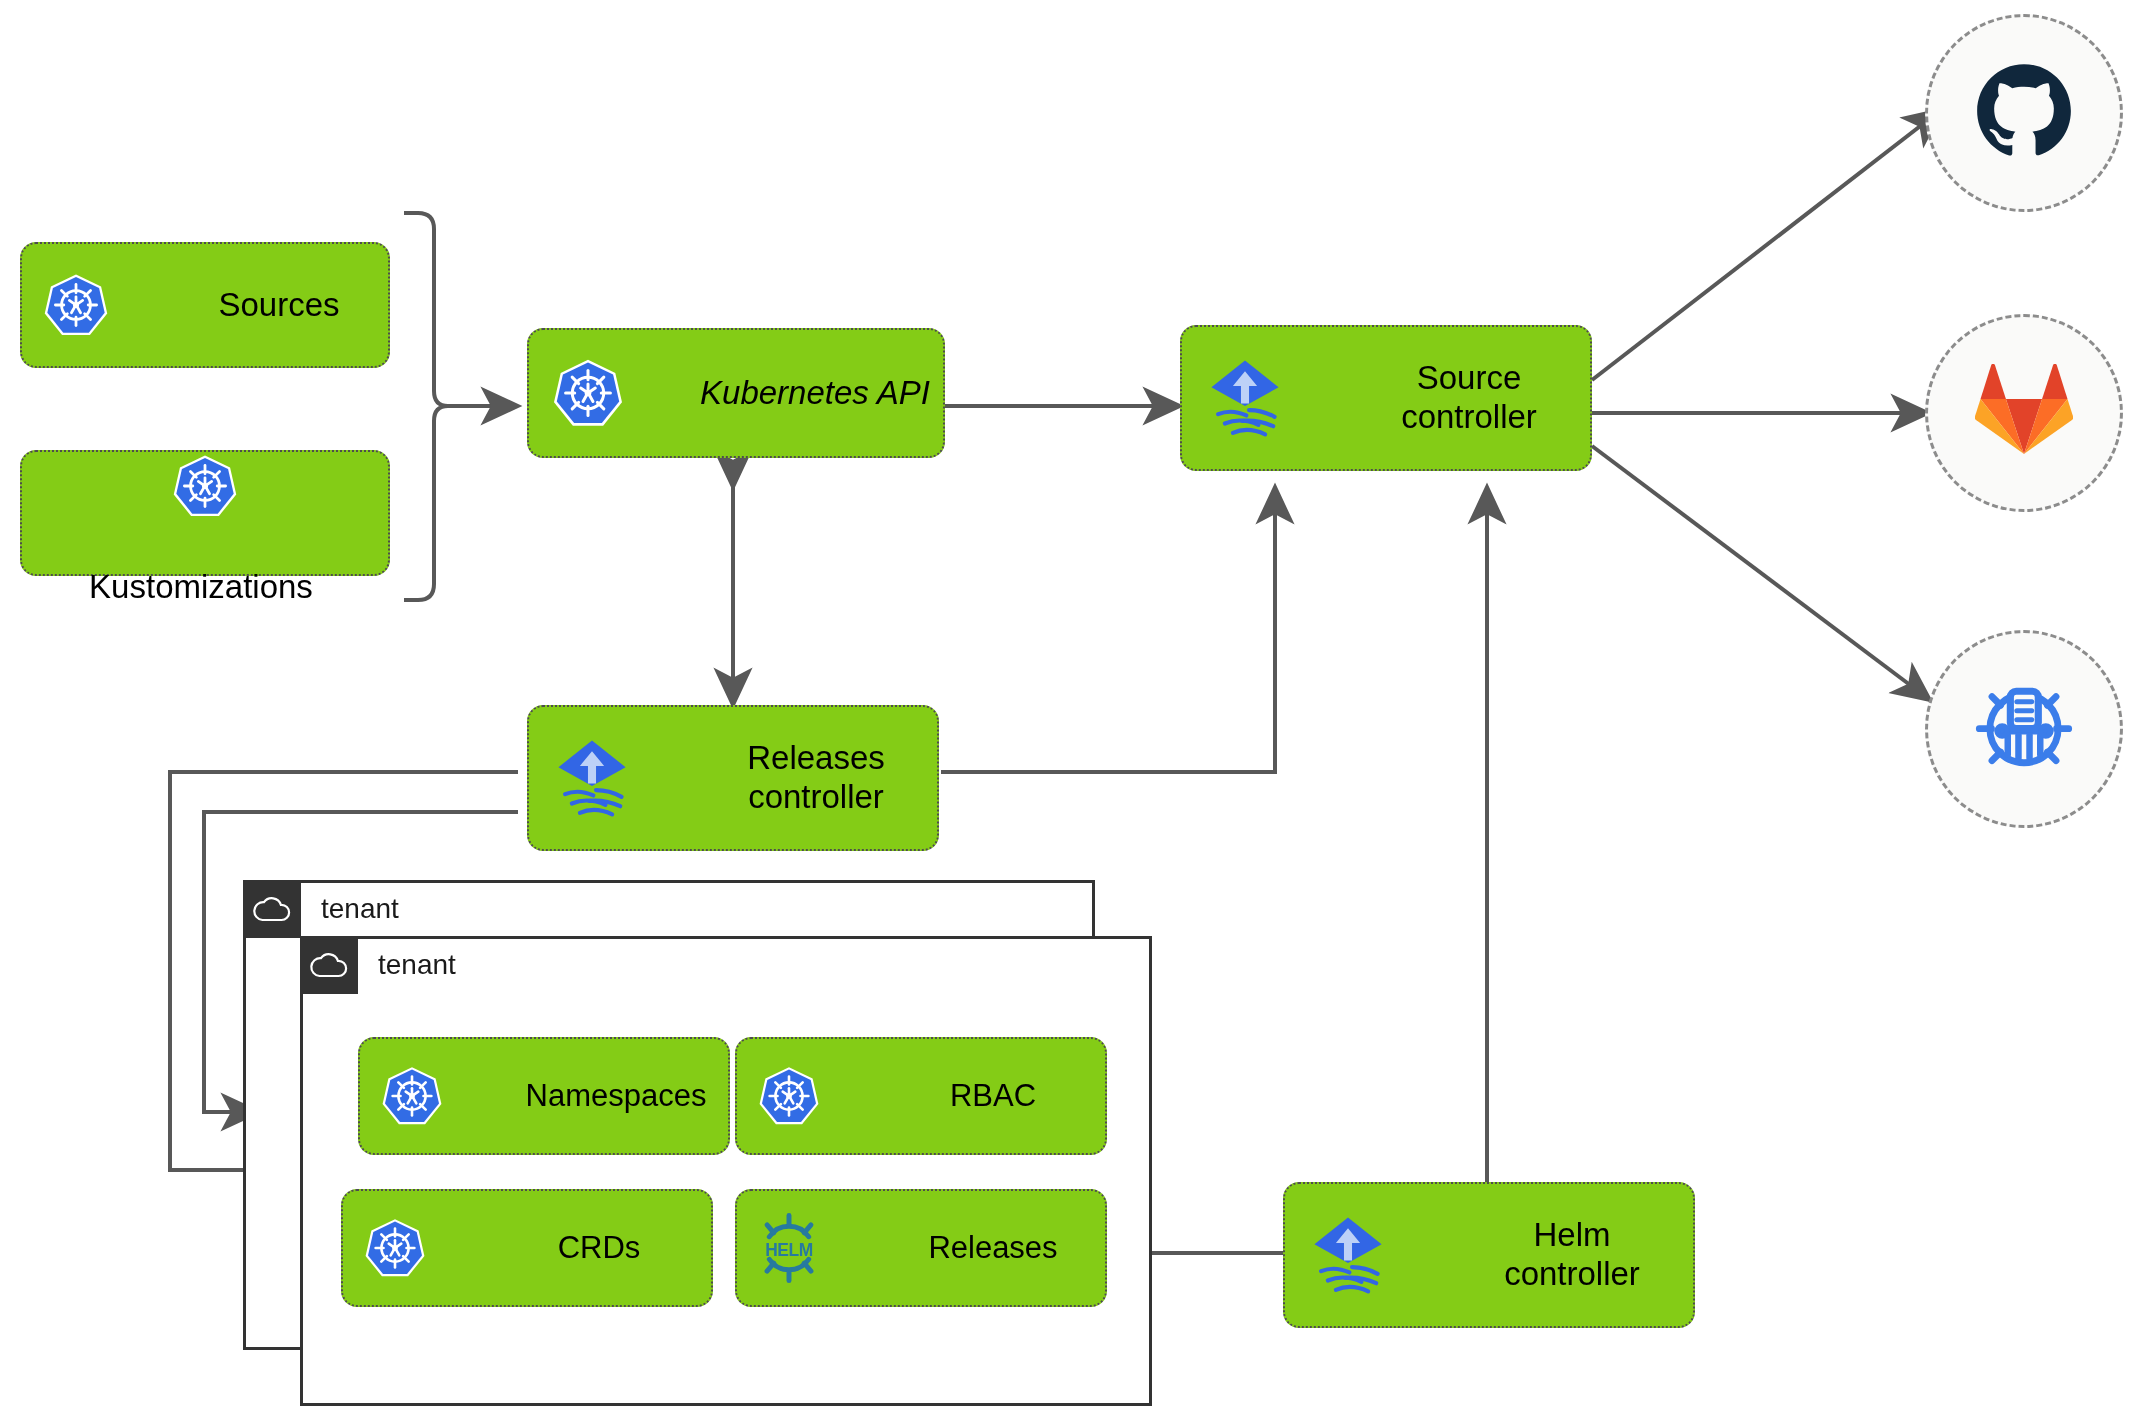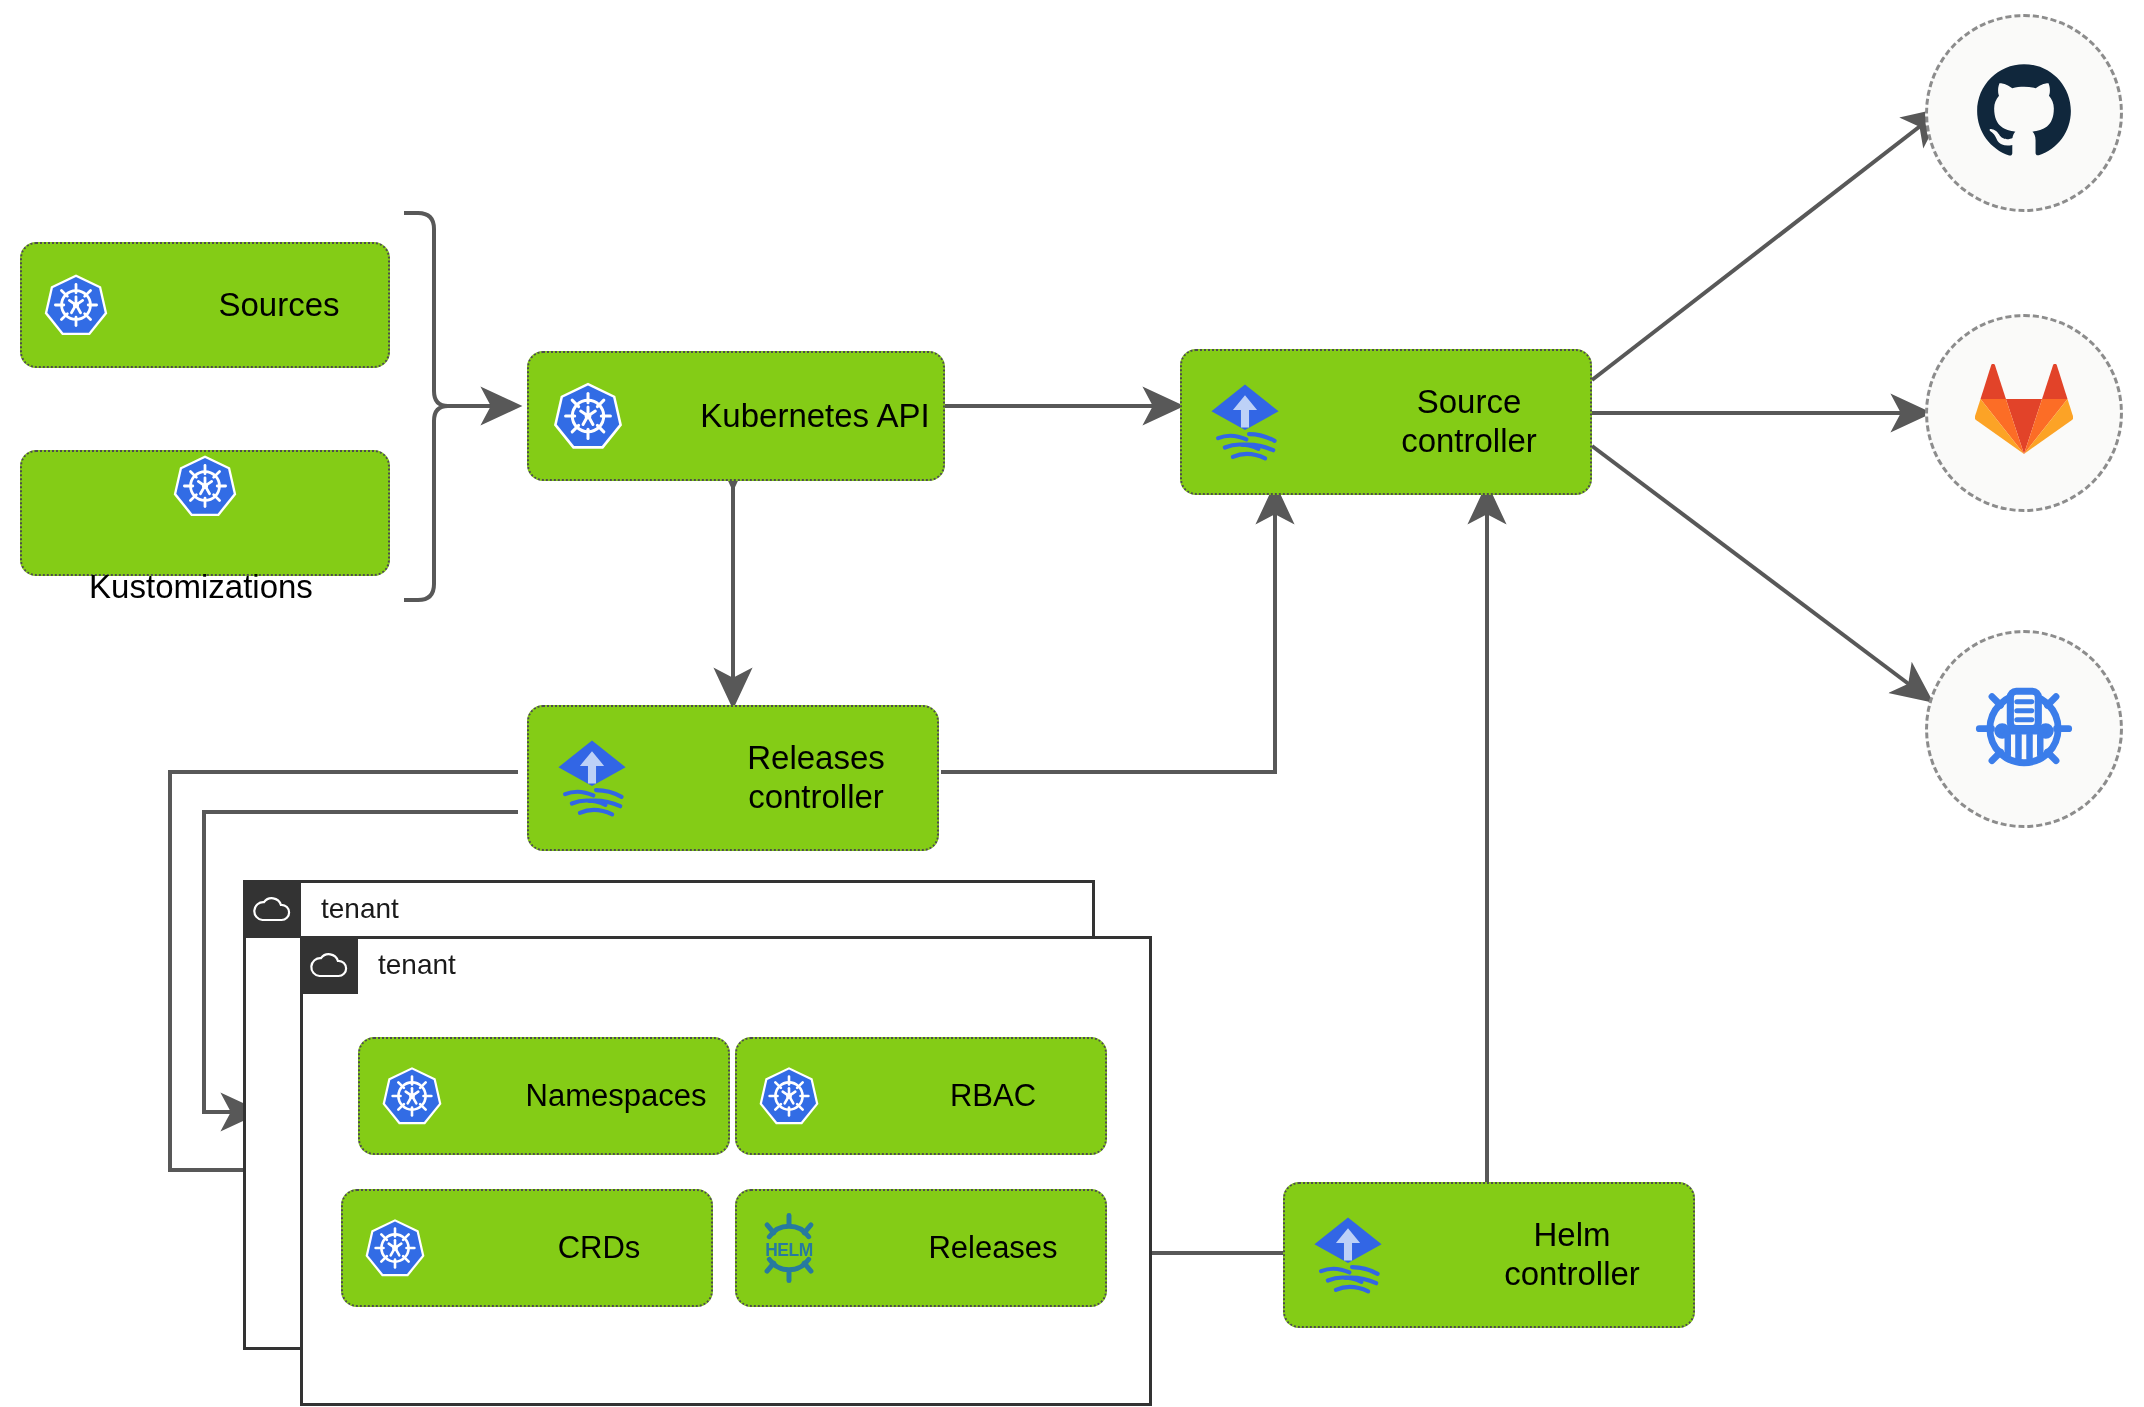--- a/index.html
+++ b/index.html
@@ -191,21 +191,21 @@
           <line x1="36.3" y1="39.3" x2="33.2" y2="33.8"></line>
           <line x1="27.7" y1="39.3" x2="30.8" y2="33.8"></line>
           <line x1="25.7" y1="27.7" x2="30.8" y2="31.1"></line>
         </g>
         <circle cx="32" cy="32" r="2.9" fill="#ffffff"></circle>
       </svg>
     </span>
     <span class="lbl">Kustomizations</span>
   </div>
 
-  <div class="node" style="left:527px; top:351px; width:418px; height:130px;">
+  <div class="node" style="left:527px; top:328px; width:418px; height:130px;font-style:italic;">
     <span class="ico" style="width:118px;">
       <svg width="74" height="74" viewBox="0 0 64 64" aria-hidden="true">
         <path d="M32 3.2 L55.6 14.6 L61.4 40 L45.1 60.3 L18.9 60.3 L2.6 40 L8.4 14.6 Z" fill="#fff"></path>
         <path d="M32 5.6 L53.7 16.1 L59 39.4 L44 58 L20 58 L5 39.4 L10.3 16.1 Z" fill="#326CE5"></path>
         <g fill="none" stroke="#ffffff" stroke-width="2.6" stroke-linecap="round">
           <circle cx="32" cy="32" r="13.6"></circle>
           <line x1="32" y1="12.6" x2="32" y2="20.5"></line>
           <line x1="32" y1="43.5" x2="32" y2="51.4"></line>
           <line x1="12.6" y1="32" x2="20.5" y2="32"></line>
           <line x1="43.5" y1="32" x2="51.4" y2="32"></line>
@@ -218,21 +218,21 @@
           <line x1="36.3" y1="39.3" x2="33.2" y2="33.8"></line>
           <line x1="27.7" y1="39.3" x2="30.8" y2="33.8"></line>
           <line x1="25.7" y1="27.7" x2="30.8" y2="31.1"></line>
         </g>
         <circle cx="32" cy="32" r="2.9" fill="#ffffff"></circle>
       </svg>
     </span>
     <span class="lbl">Kubernetes API</span>
   </div>
 
-  <div class="node" style="left:1180px; top:349px; width:412px; height:146px;">
+  <div class="node" style="left:1180px; top:325px; width:412px; height:146px;">
     <span class="ico" style="width:126px;">
       <svg width="86" height="86" viewBox="0 0 64 64" aria-hidden="true">
         <path d="M32 4 L57 24 L32 38 L7 24 Z" fill="#3266E5"></path>
         <path d="M32 12 L41 23 L35 23 L35 36 L29 36 L29 23 L23 23 Z" fill="#BDD1F7"></path>
         <g fill="none" stroke="#3266E5" stroke-width="3.1" stroke-linecap="round">
           <path d="M12 44 Q22 40 33 45"></path>
           <path d="M17 51 Q29 46 42 52"></path>
           <path d="M23 58 Q34 53 47 59"></path>
           <path d="M35 41 Q45 41 54 46"></path>
           <path d="M30 49 Q42 48 53 53"></path>

